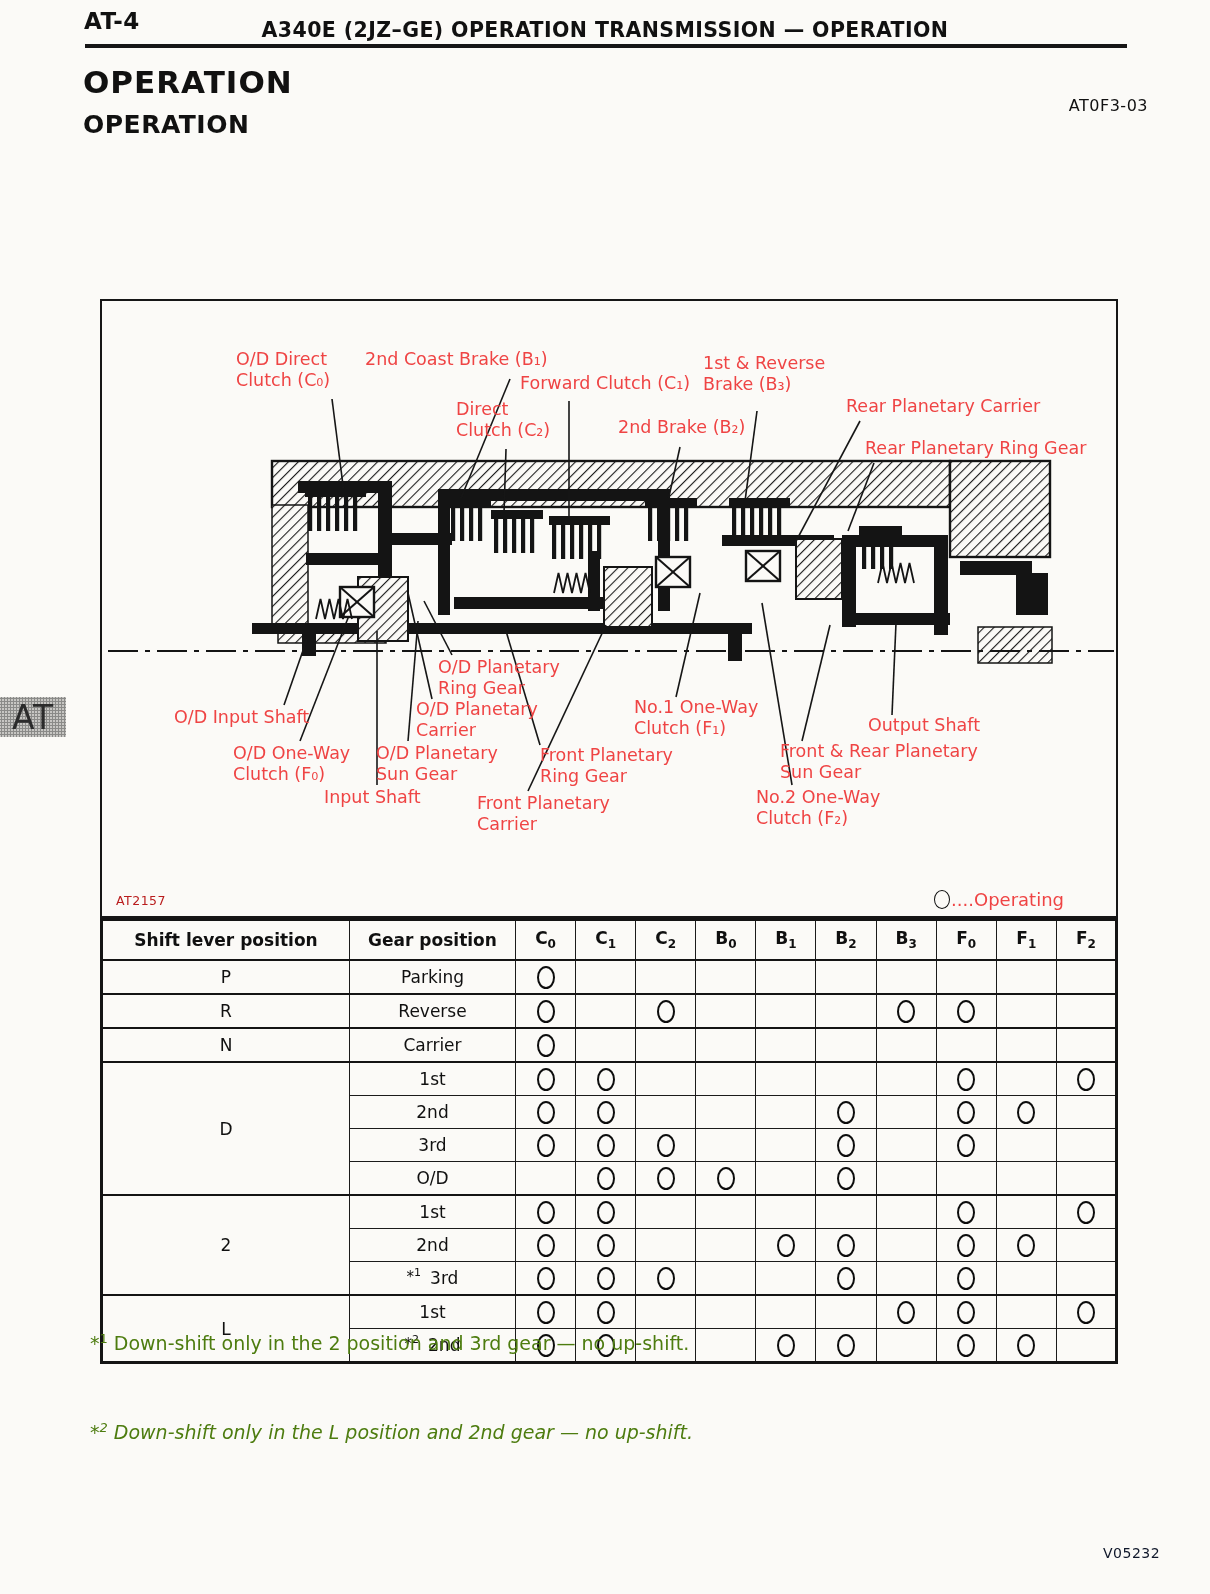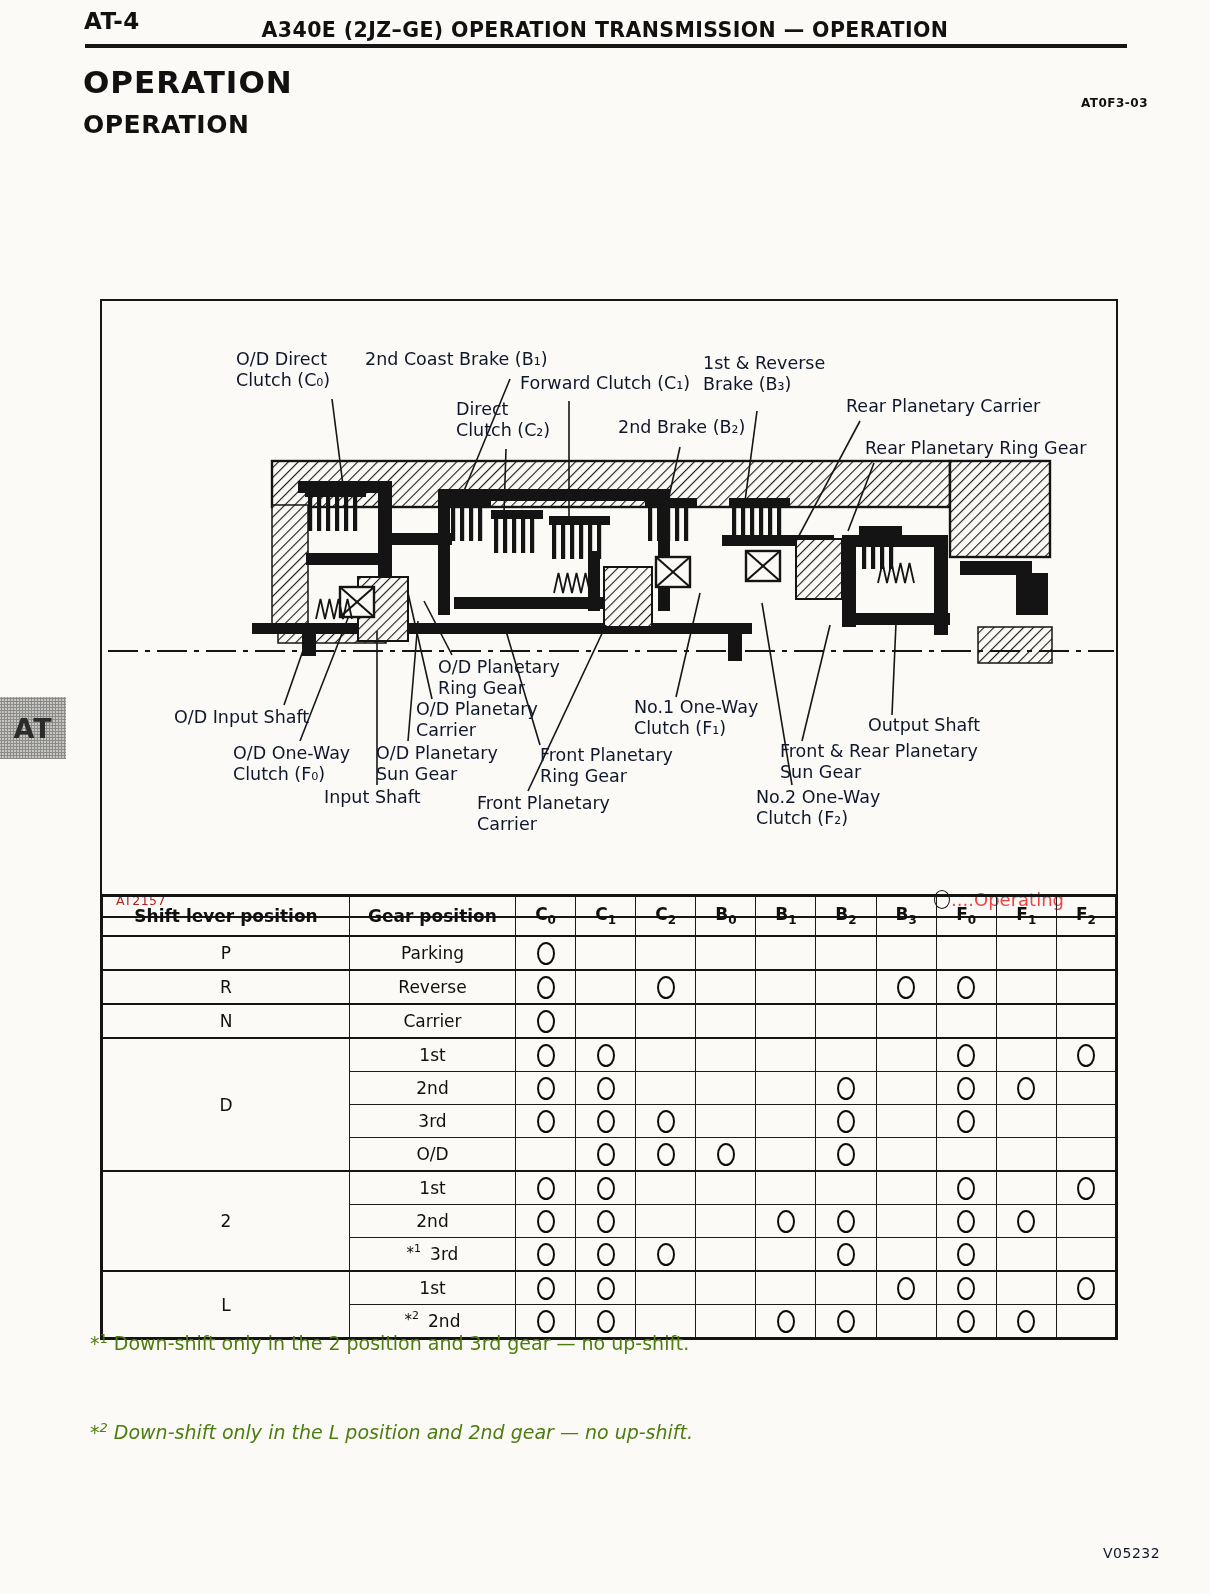--- a/index.html
+++ b/index.html
@@ -6,52 +6,52 @@
   .page{
     position:relative;width:1210px;height:1594px;margin:0 auto;
     background:#fbfaf7;color:#111;
     font-family:"DejaVu Sans","Liberation Sans",sans-serif;
     overflow:hidden;
   }
   
   .page-code{position:absolute;left:84px;top:8px;font-size:23px;font-weight:bold;letter-spacing:.5px;}
   .header-title{position:absolute;left:85px;top:18px;width:1040px;text-align:center;font-size:20.5px;font-weight:bold;letter-spacing:.4px;}
   .header-rule{position:absolute;left:85px;top:44px;width:1042px;height:4px;background:#161616;}
-  .section-code{position:absolute;right:62px;top:96px;font-size:12px;font-weight:bold;letter-spacing:.5px;}
+  .section-code{position:absolute;right:62px;top:96px;font-size:16px;font-weight:normal;letter-spacing:.5px;}
   .title-1{position:absolute;left:83px;top:64px;font-size:31px;font-weight:bold;letter-spacing:1px;}
   .title-2{position:absolute;left:83px;top:110px;font-size:25px;font-weight:bold;letter-spacing:.5px;}
   
   .side-tab{
-    position:absolute;left:0;top:697px;width:66px;height:62px;
+    position:absolute;left:0;top:697px;width:66px;height:40px;
     background-color:#c7c6c3;
     background-image:radial-gradient(#8a8a88 1px,transparent 1.1px);
     background-size:3px 3px;
     display:flex;align-items:center;justify-content:center;
-    font-size:27px;font-weight:bold;color:#2b2b2b;letter-spacing:1px;
+    font-size:33px;font-weight:normal;color:#2b2b2b;letter-spacing:1px;
   }
   
   .figure-box{
     position:absolute;left:100px;top:299px;width:1018px;height:619px;
     border:2.5px solid #161616;box-sizing:border-box;
   }
   .mech{position:absolute;left:0;top:0;}
-  .dl{position:absolute;white-space:pre-line;font-size:17.5px;line-height:1.22;color:#0f172a;}
+  .dl{position:absolute;white-space:pre-line;font-size:17.5px;line-height:1.22;color:#ef4444;}
   .dl0{left:134px;top:48px}.dl1{left:263px;top:48px}.dl2{left:418px;top:72px}
   .dl3{left:601px;top:52px}.dl4{left:354px;top:98px}.dl5{left:516px;top:116px}
   .dl6{left:744px;top:95px}.dl7{left:763px;top:137px}.dl8{left:336px;top:356px}
   .dl9{left:72px;top:406px}.dl10{left:314px;top:398px}.dl11{left:532px;top:396px}
   .dl12{left:766px;top:414px}.dl13{left:131px;top:442px}.dl14{left:274px;top:442px}
   .dl15{left:438px;top:444px}.dl16{left:678px;top:440px}.dl17{left:222px;top:486px}
   .dl18{left:375px;top:492px}.dl19{left:654px;top:486px}
   .fig-code{position:absolute;left:14px;bottom:8px;font-size:12.5px;letter-spacing:.5px;color:#b91c1c;}
   .legend{position:absolute;right:52px;bottom:6px;font-size:18px;display:flex;align-items:center;color:#ef4444;}
   .legend-circle{display:inline-block;width:14px;height:17px;border:1.8px solid #0f0f0f;border-radius:50%;margin-right:1px;}
   
   .op-table{
-    position:absolute;left:100px;top:894px;width:1018px;
+    position:absolute;left:100px;top:918px;width:1018px;
     border-collapse:collapse;table-layout:fixed;
     border:3px solid #141414;font-size:17px;color:#101010;
   }
   .op-table th{height:36px;font-size:17px;font-weight:bold;border:1.6px solid #1b1b1b;border-bottom:2.8px solid #141414;text-align:center;font-weight:600;}
   .op-table td{height:30px;border:1.4px solid #1b1b1b;text-align:center;vertical-align:middle;}
   .op-table tr.grp td{border-top:2.8px solid #141414;}
   .op-table sub{font-size:12px;}
   .opc{display:inline-block;width:14px;height:19px;border:2px solid #0d0d0d;border-radius:50%;vertical-align:middle;}
   .fnm{font-size:15px;margin-right:9px;position:relative;top:-2px;}
   .fnm sup{font-size:11px;}

